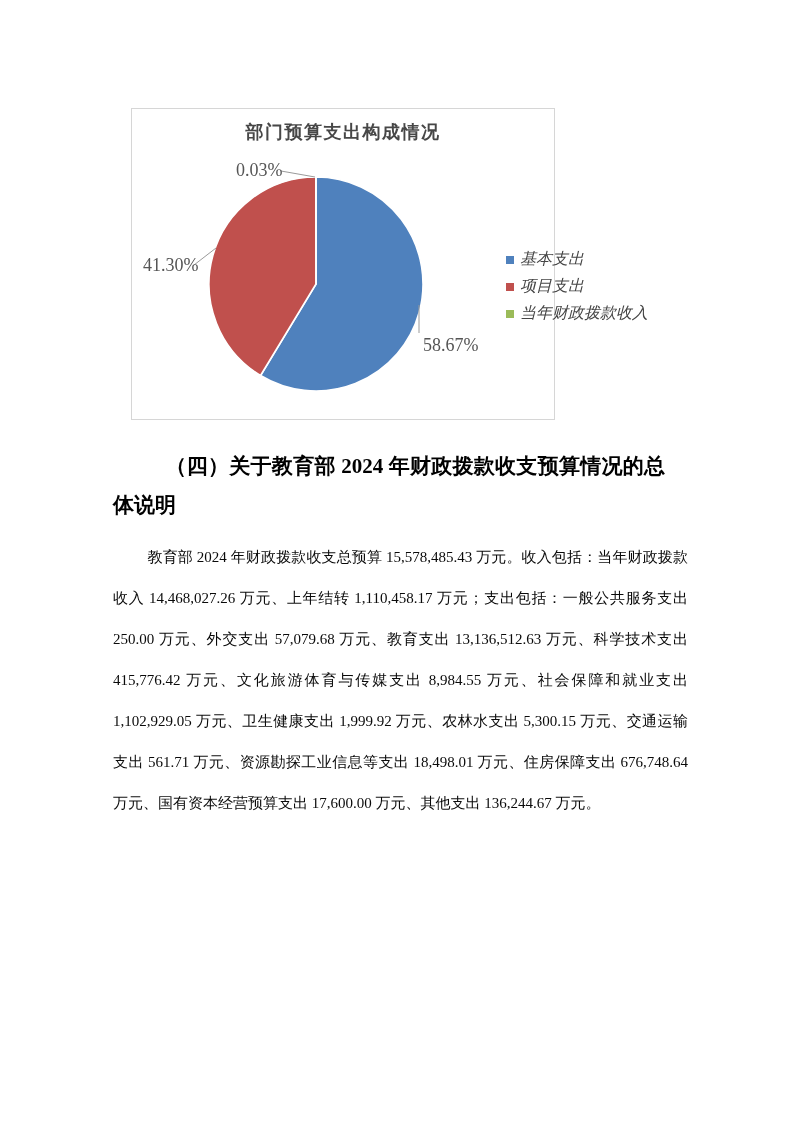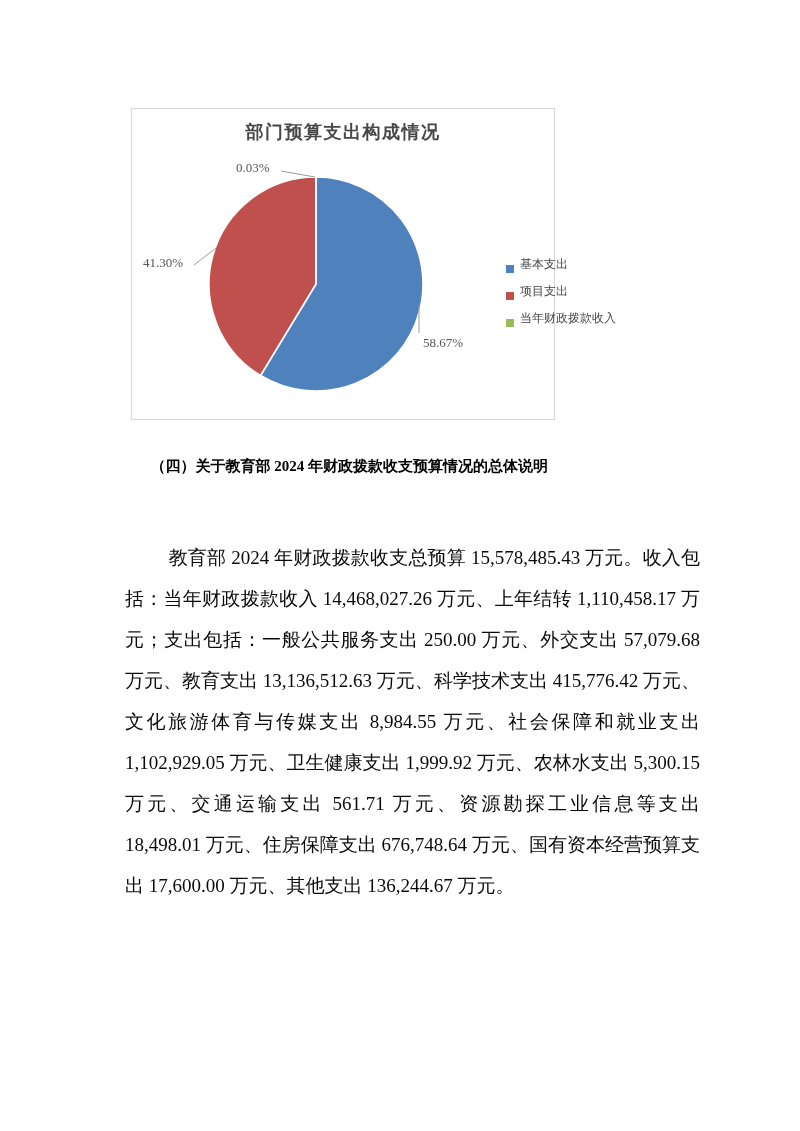--- a/index.html
+++ b/index.html
@@ -25,59 +25,60 @@
     font-family:"Liberation Sans","DejaVu Sans",sans-serif;
     font-weight:bold;
     font-size:18px;
     letter-spacing:1.5px;
     color:#474747;
   }
   .pie-svg{position:absolute;left:0;top:0;}
   .pct-label{
     position:absolute;
     font-family:"Liberation Serif","DejaVu Serif",serif;
-    font-size:13px;
+    font-size:18px;
     color:#555555;
     white-space:nowrap;
   }
   .pct-003{left:104px;top:51px;}
   .pct-4130{left:11px;top:146px;}
   .pct-5867{left:291px;top:226px;}
   .legend{
     position:absolute;left:374px;top:137px;
     display:flex;flex-direction:column;
   }
   .legend-item{
-    display:flex;align-items:flex-end;
+    display:flex;align-items:center;
     height:27px;
     font-family:"Liberation Serif","DejaVu Serif",serif;
-    font-size:12px;
+    font-size:16px;
     color:#454545;
     white-space:nowrap;
+    font-style:italic;
   }
   .legend-swatch{
     width:8px;height:8px;
     margin-right:6px;
     flex:0 0 auto;
   }
   
   .section-heading{
     position:absolute;left:113px;top:447px;
     width:552px;
-    font-size:15px;
+    font-size:21px;
     font-weight:bold;
     line-height:39px;
     text-indent:2.5em;
     text-align:justify;
     color:#000000;
   }
   .body-paragraph{
-    position:absolute;left:125px;top:537px;
+    position:absolute;left:113px;top:537px;
     width:575px;
-    font-size:19px;
+    font-size:15px;
     line-height:41px;
     text-indent:2.3em;
     text-align:justify;
     color:#0a0a0a;
   }
   .page-number{
     position:absolute;left:0;top:1038px;width:100%;
     text-align:center;
     font-size:13px;
     color:#333333;

